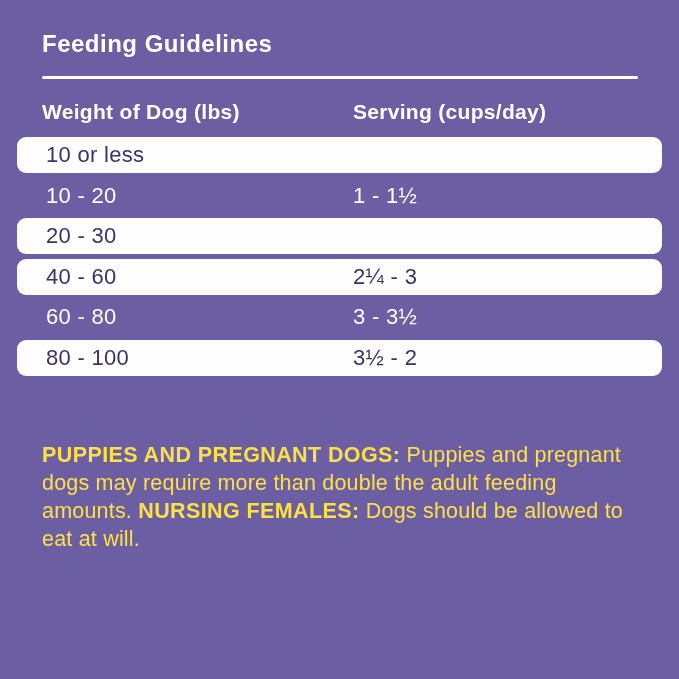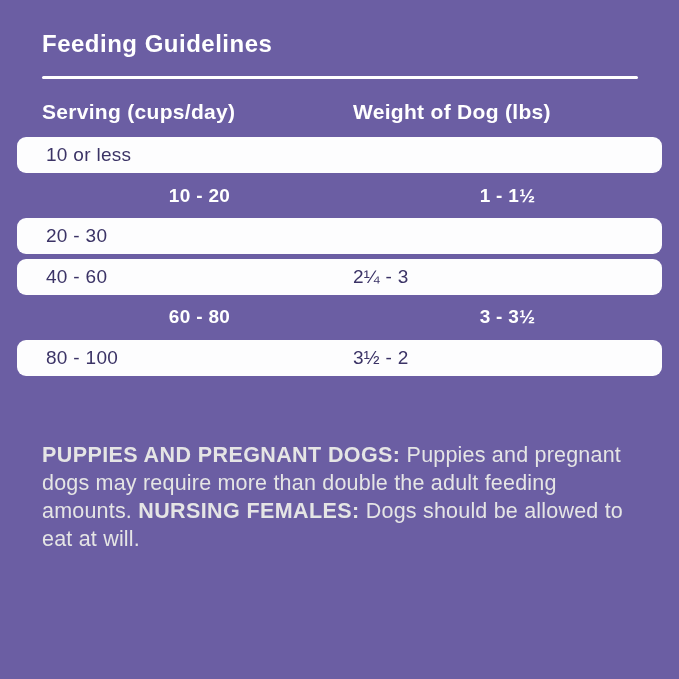--- a/index.html
+++ b/index.html
@@ -53,58 +53,57 @@
     flex-direction: column;
     gap: 4.5px;
   }
   .row {
     height: 36px;
     display: grid;
     grid-template-columns: 307px auto;
     align-items: center;
     padding-left: 29px;
     border-radius: 9px;
-    font-size: 19px;
+    font-size: 22px;
     letter-spacing: 0.3px;
   }
   .row.white {
     background: #FDFDFE;
     color: #3B3366;
     font-weight: 400;
   }
   .row.purple {
     background: transparent;
     color: #FFFFFF;
-    font-weight: 700;
-    text-align: center;
+    font-weight: 400;
   }
   .notes {
     position: absolute;
     left: 42px;
     top: 441px;
     width: 604px;
     font-size: 21.5px;
     line-height: 28px;
-    color: #e5e5e5;
+    color: #fde047;
     letter-spacing: 0.2px;
   }
   .notes .label {
     font-weight: 700;
     letter-spacing: 0.4px;
   }
 </style>
 </head>
 <body>
 
 <div class="page-title">Feeding Guidelines</div>
 <div class="title-underline"></div>
 
 <div class="cols-header">
+  <span>Weight of Dog (lbs)</span>
   <span>Serving (cups/day)</span>
-  <span>Weight of Dog (lbs)</span>
 </div>
 
 <div class="feeding-table">
     <div class="row white">
       <span>10 or less</span>
     </div>
     <div class="row purple">
       <span>10 - 20</span>
       <span>1 - 1½</span>
     </div>

